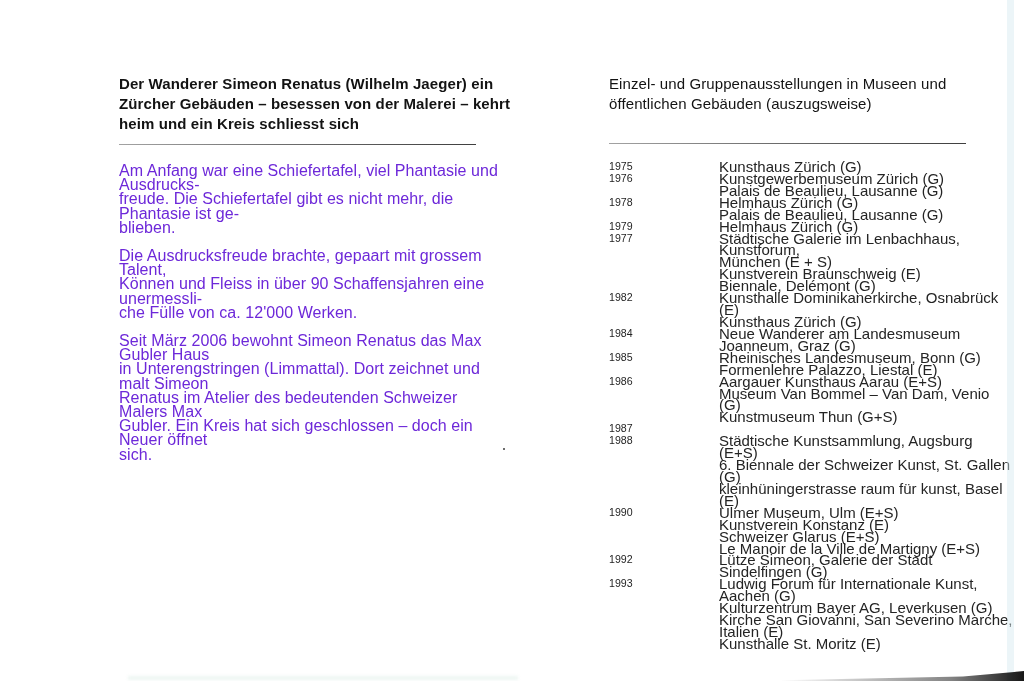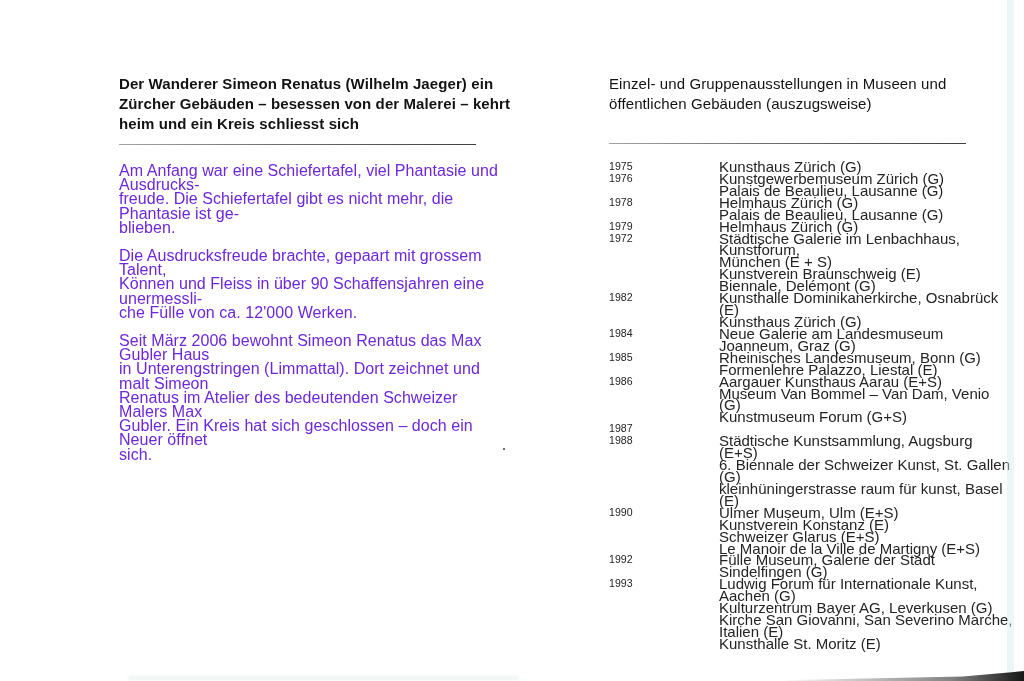--- a/index.html
+++ b/index.html
@@ -88,65 +88,65 @@
       <div class="entry">
         <div class="year">1978</div>
         <div class="venues">Helmhaus Zürich (G)
 Palais de Beaulieu, Lausanne (G)</div>
       </div>
       <div class="entry">
         <div class="year">1979</div>
         <div class="venues">Helmhaus Zürich (G)</div>
       </div>
       <div class="entry">
-        <div class="year">1972</div>
+        <div class="year">1977</div>
         <div class="venues">Städtische Galerie im Lenbachhaus, Kunstforum,
 München (E + S)
 Kunstverein Braunschweig (E)
 Biennale, Delémont (G)</div>
       </div>
       <div class="entry">
         <div class="year">1982</div>
         <div class="venues">Kunsthalle Dominikanerkirche, Osnabrück (E)
 Kunsthaus Zürich (G)</div>
       </div>
       <div class="entry">
         <div class="year">1984</div>
-        <div class="venues">Neue Galerie am Landesmuseum Joanneum, Graz (G)</div>
+        <div class="venues">Neue Wanderer am Landesmuseum Joanneum, Graz (G)</div>
       </div>
       <div class="entry">
         <div class="year">1985</div>
         <div class="venues">Rheinisches Landesmuseum, Bonn (G)
 Formenlehre Palazzo, Liestal (E)</div>
       </div>
       <div class="entry">
         <div class="year">1986</div>
         <div class="venues">Aargauer Kunsthaus Aarau (E+S)
 Museum Van Bommel – Van Dam, Venio (G)
-Kunstmuseum Forum (G+S)</div>
+Kunstmuseum Thun (G+S)</div>
       </div>
       <div class="entry">
         <div class="year">1987</div>
       </div>
       <div class="entry">
         <div class="year">1988</div>
         <div class="venues">Städtische Kunstsammlung, Augsburg (E+S)
 6. Biennale der Schweizer Kunst, St. Gallen (G)
 kleinhüningerstrasse raum für kunst, Basel (E)</div>
       </div>
       <div class="entry">
         <div class="year">1990</div>
         <div class="venues">Ulmer Museum, Ulm (E+S)
 Kunstverein Konstanz (E)
 Schweizer Glarus (E+S)
 Le Manoir de la Ville de Martigny (E+S)</div>
       </div>
       <div class="entry">
         <div class="year">1992</div>
-        <div class="venues">Fülle Museum, Galerie der Stadt Sindelfingen (G)</div>
+        <div class="venues">Lütze Simeon, Galerie der Stadt Sindelfingen (G)</div>
       </div>
       <div class="entry">
         <div class="year">1993</div>
         <div class="venues">Ludwig Forum für Internationale Kunst, Aachen (G)
 Kulturzentrum Bayer AG, Leverkusen (G)
 Kirche San Giovanni, San Severino Marche, Italien (E)
 Kunsthalle St. Moritz (E)</div>
       </div>
     </div>
 

